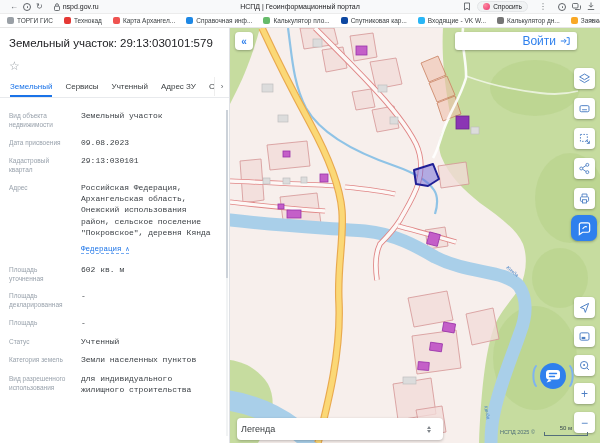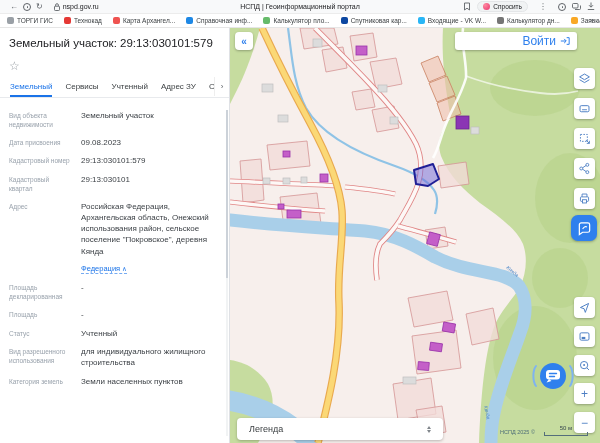--- a/index.html
+++ b/index.html
@@ -34,21 +34,21 @@
   .panel-title { padding:9px 8px 2px 9px; font-size:11.5px; color:#202124; white-space:nowrap; overflow:hidden; }
   .fav-row { padding:5px 9px 0; }
   .fav-star { font-size:12px; color:#9aa0a6; }
   .tabs { position:relative; display:flex; gap:13px; padding:0 10px; height:21px; margin-top:3px; border-bottom:1px solid #e8eaed; white-space:nowrap; overflow:hidden; }
   .tab { font-size:8px; color:#3c4043; line-height:19px; border-bottom:2px solid transparent; cursor:pointer; flex:none; }
   .tab.active { color:#1a73e8; border-bottom-color:#1a73e8; }
   .tab-scroll { position:absolute; right:0; top:0; width:15px; height:19px; background:#fff; border-left:1px solid #eee; font-size:8px; color:#5f6368; display:flex; align-items:center; justify-content:center; }
   .fields { padding:12px 10px 0 9px; }
   .frow { display:flex; margin-bottom:7.5px; align-items:flex-start; }
   .flabel { width:72px; min-width:72px; padding-right:8px; font-size:6.5px; color:#99a2ac; line-height:1.4; padding-top:1px; }
-  .fvalue-wrap { flex:1; }
+  .fvalue-wrap { flex:1;font-family:Liberation Mono, monospace; }
   .fvalue { font-size:8px; color:#3a3f44; line-height:1.4; }
   .row-link { display:inline-block; margin-top:3px; font-size:7.5px; color:#1a73e8; border-bottom:1px dashed rgba(26,115,232,.6); cursor:pointer; }
   .row-link::after { content:" ∧"; font-size:6.5px; }
   .panel-scroll { position:absolute; right:1px; top:82px; width:2px; height:326px; background:#f1f3f4; }
   .panel-thumb { position:absolute; right:1px; top:82px; width:2px; height:168px; background:#ccd2d9; }
 
   
   .map { position:relative; width:370px; height:415px; overflow:hidden; background:#f7efec; }
   .map-art { position:absolute; left:0; top:0; }
   .green { fill:#c6dc9f; } .blob { fill:#b8d28c; opacity:.65; }
@@ -63,21 +63,21 @@
   .collapse-btn { left:5px; top:4px; width:18px; height:18px; color:#2f80ed; font-size:10px; font-weight:bold; }
   .login-btn { top:4px; right:23px; width:122px; height:18px; border-radius:3px; justify-content:flex-end; padding-right:7px; gap:4px; }
   .login-label { color:#2f80ed; font-size:12px;text-align:center; }
   .tool { right:5px; width:21px; height:21px; }
   .tool.t1{top:40px} .tool.t2{top:70px} .tool.t3{top:100px} .tool.t4{top:130px} .tool.t5{top:160px}
   .tool.active-tool { top:187px; width:26px; height:26px; right:3px; background:#2f80ed; border-radius:7px; }
   .tool.t7{top:269px} .tool.t8{top:298px} .tool.t9{top:327px} .tool.t10{top:355px} .tool.t11{top:384px}
   .zoom-txt { color:#4d7fc4; font-size:12px; line-height:1; }
   .fab-wrap { position:absolute; left:301px; top:333px; width:44px; height:30px; cursor:pointer; }
   .legend-bar { position:absolute; left:7px; top:390px; width:206px; height:22px; background:#fff; border-radius:4px; box-shadow:0 1px 3px rgba(0,0,0,.25); display:flex; align-items:center; cursor:pointer; }
-  .legend-label { font-size:9px; color:#3c4043; padding-left:12px; }
+  .legend-label { font-size:9px; color:#3c4043; padding-left:4px; }
   .legend-sort { margin-left:auto; margin-right:12px; display:flex; flex-direction:column; gap:1px; }
   .legend-sort i { width:0; height:0; border-left:2.5px solid transparent; border-right:2.5px solid transparent; display:block; }
   .legend-sort .up { border-bottom:3px solid #80868b; }
   .legend-sort .dn { border-top:3px solid #80868b; }
   .copyright { position:absolute; left:270px; top:401px; font-size:5.5px; color:#4e6e78; }
   .scale { position:absolute; left:314px; top:397px; width:44px; text-align:center; }
   .scale-label { font-size:6px; color:#37474f; line-height:1.2; }
   .scale-bracket { height:4px; border-left:1px solid #546e7a; border-right:1px solid #546e7a; border-bottom:1px solid #546e7a; }
   svg.icon { display:block; }
 </style>
@@ -199,44 +199,44 @@
 
 
           <div class="frow">
             <div class="flabel">Дата присвоения</div>
             <div class="fvalue-wrap">
               <div class="fvalue">09.08.2023</div>
 
             </div>
           </div>
 
-          <div class="frow">
-            <div class="flabel">Кадастровый номер</div>
-            <div class="fvalue-wrap">
-              <div class="fvalue">29:13:030101:579</div>
-
-            </div>
-          </div>
 
           <div class="frow">
             <div class="flabel">Кадастровый квартал</div>
             <div class="fvalue-wrap">
               <div class="fvalue">29:13:030101</div>
 
             </div>
           </div>
 
           <div class="frow">
             <div class="flabel">Адрес</div>
             <div class="fvalue-wrap">
               <div class="fvalue">Российская Федерация, Архангельская область, Онежский использования район, сельское поселение "Покровское", деревня Кянда</div>
               <span class="row-link">Федерация</span>
             </div>
           </div>
 
+          <div class="frow">
+            <div class="flabel">Площадь уточненная</div>
+            <div class="fvalue-wrap">
+              <div class="fvalue">602 кв. м</div>
+
+            </div>
+          </div>
 
           <div class="frow">
             <div class="flabel">Площадь декларированная</div>
             <div class="fvalue-wrap">
               <div class="fvalue">-</div>
 
             </div>
           </div>
 
           <div class="frow">
@@ -249,31 +249,31 @@
 
           <div class="frow">
             <div class="flabel">Статус</div>
             <div class="fvalue-wrap">
               <div class="fvalue">Учтенный</div>
 
             </div>
           </div>
 
           <div class="frow">
+            <div class="flabel">Категория земель</div>
+            <div class="fvalue-wrap">
+              <div class="fvalue">Земли населенных пунктов</div>
+
+            </div>
+          </div>
+
+          <div class="frow">
             <div class="flabel">Вид разрешенного использования</div>
             <div class="fvalue-wrap">
               <div class="fvalue">для индивидуального жилищного строительства</div>
-
-            </div>
-          </div>
-
-          <div class="frow">
-            <div class="flabel">Категория земель</div>
-            <div class="fvalue-wrap">
-              <div class="fvalue">Земли населенных пунктов</div>
 
             </div>
           </div>
 
         </div>
       <div class="panel-scroll"></div>
       <div class="panel-thumb"></div>
     </aside>
 
     <div class="map">

